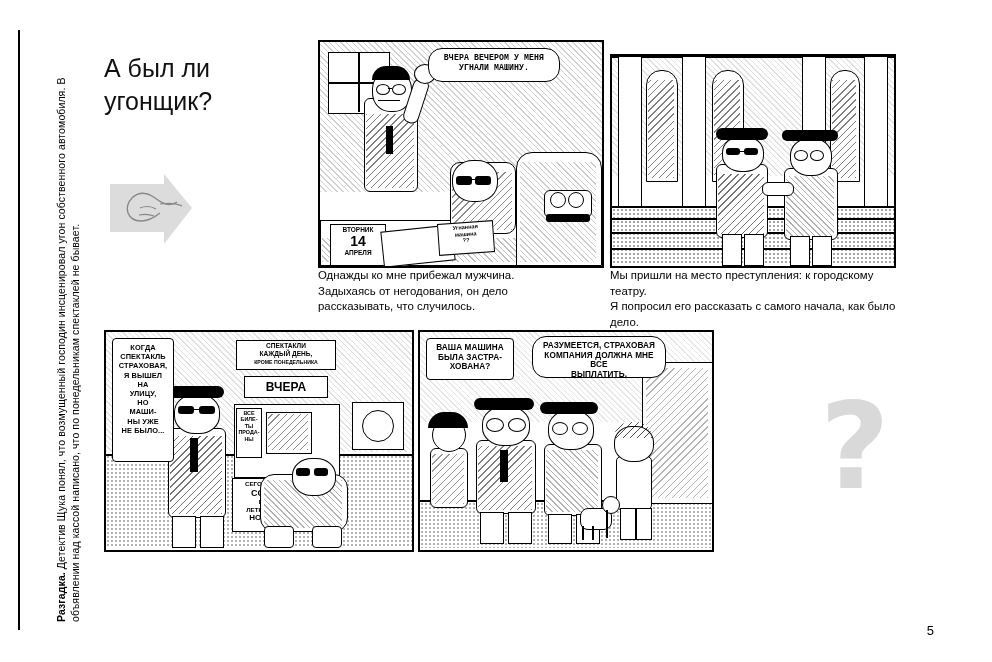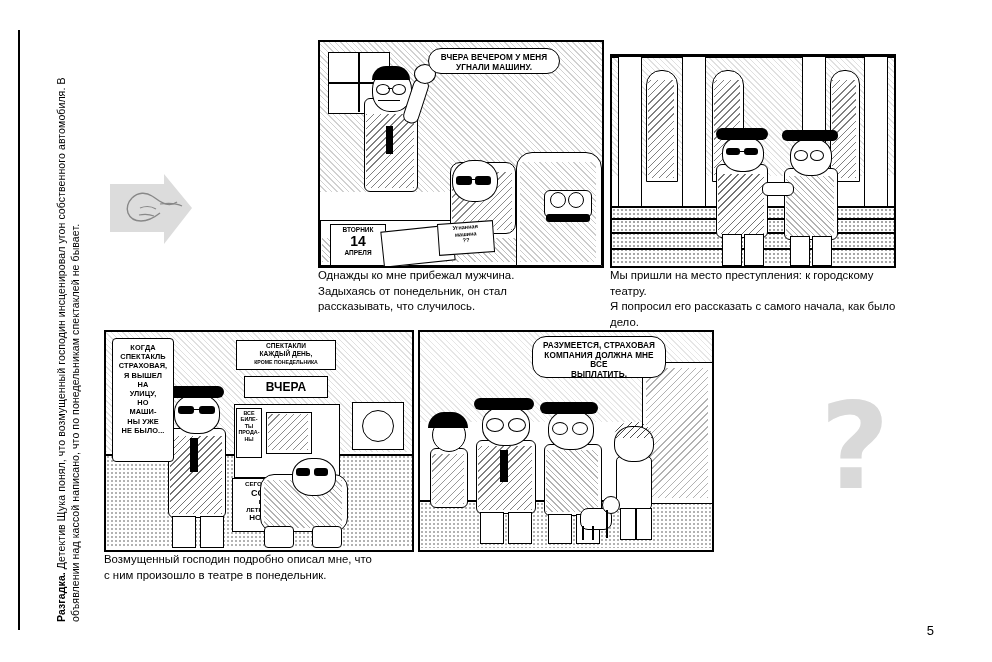--- a/index.html
+++ b/index.html
@@ -150,20 +150,21 @@
 <body>
 
 <div class="page">
 
   <div class="left-rule"></div>
   <div class="vertical-solution">
     <b>Разгадка.</b>
     <span>Детектив Щука понял, что возмущенный господин инсценировал угон собственного автомобиля. В объявлении над кассой написано, что по понедельникам спектаклей не бывает.</span>
   </div>
 
+  <div class="title">А был ли угонщик?</div>
 
   <div class="hand">
     <svg width="108" height="80" viewBox="0 0 108 80">
       <path d="M4 16 L4 64 L58 64 L58 76 L86 40 L58 6 L58 16 Z" fill="#dcdcdc" stroke="none"></path>
       <path d="M26 30 c6 -6 14 -6 20 -2 c5 3 9 7 14 8 c4 1 8 0 11 -2" fill="none" stroke="#888" stroke-width="1.4"></path>
       <path d="M26 30 c-4 4 -6 10 -4 15 c2 5 7 8 13 8 c8 0 14 -4 19 -8" fill="none" stroke="#888" stroke-width="1.4"></path>
       <path d="M34 40 c5 -2 11 -2 16 1" fill="none" stroke="#888" stroke-width="1.2"></path>
       <path d="M33 47 c5 -1 10 -1 15 1" fill="none" stroke="#888" stroke-width="1.2"></path>
       <path d="M54 36 c8 -1 16 -1 22 2" fill="none" stroke="#888" stroke-width="1.2"></path>
     </svg>
@@ -219,25 +220,25 @@
       </div>
 
       <div class="figpart" style="left:62px;top:186px;width:70px;height:34px;transform:rotate(-6deg);"></div>
       <div class="sign" style="left:118px;top:180px;width:56px;height:32px;transform:rotate(-4deg);font-size:5.6px;line-height:6.6px;">
         <div>Угнанная</div>
         <div>машина</div>
         <div>??</div>
       </div>
     </div>
 
-    <div class="bubble" style="left:108px;top:6px;width:132px;height:26px;white-space:pre-line;">ВЧЕРА ВЕЧЕРОМ У МЕНЯ
+    <div class="bubble" style="left:108px;top:6px;width:132px;height:34px;white-space:pre-line;font-family:Liberation Mono, monospace;">ВЧЕРА ВЕЧЕРОМ У МЕНЯ
 УГНАЛИ МАШИНУ.</div>
   </div>
   <div class="caption" style="left:318px; top:268px; width:280px; white-space:pre-line;">Однажды ко мне прибежал мужчина.
-Задыхаясь от понедельник, он стал
+Задыхаясь от негодования, он дело
 рассказывать, что случилось.</div>
 
   <div class="panel" style="left:610px; top:54px; width:282px; height:210px;">
     <div class="art">
 
       <div class="ln" style="left:0;top:0;width:282px;height:2px;"></div>
       <div class="hatch" style="left:0;top:0;width:282px;height:120px;opacity:.12;"></div>
 
       <div class="figpart" style="left:6px;top:0;width:22px;height:150px;"></div>
       <div class="figpart" style="left:70px;top:0;width:22px;height:150px;"></div>
@@ -345,22 +346,20 @@
 СПЕКТАКЛЬ
 СТРАХОВАЯ,
 Я ВЫШЕЛ
 НА
 УЛИЦУ,
 НО
 МАШИ-
 НЫ УЖЕ
 НЕ БЫЛО...</div>
   </div>
-  <div class="caption" style="left:104px; top:552px; width:300px; white-space:pre-line;">Возмущенный господин подробно описал мне, что
-с ним произошло в театре в понедельник.</div>
 
   <div class="panel" style="left:418px; top:330px; width:292px; height:218px;">
     <div class="art">
       <div class="hatch" style="left:0;top:0;width:292px;height:90px;opacity:.1;"></div>
 
       <div class="ln" style="left:0;top:168px;width:292px;height:1.5px;"></div>
       <div class="dots" style="left:0;top:170px;width:292px;height:46px;opacity:.3;"></div>
 
       <div class="figpart" style="left:222px;top:30px;width:70px;height:140px;"></div>
       <div class="hatch2" style="left:226px;top:36px;width:62px;height:130px;opacity:.3;"></div>
@@ -394,19 +393,22 @@
       <div class="hatch2" style="left:194px;top:90px;width:38px;height:16px;opacity:.7;border-radius:18px 18px 0 0;"></div>
       <div class="figpart" style="left:200px;top:176px;width:14px;height:30px;"></div>
       <div class="figpart" style="left:216px;top:176px;width:14px;height:30px;"></div>
 
       <div class="figpart" style="left:160px;top:176px;width:30px;height:20px;border-radius:8px;"></div>
       <div class="circle" style="left:182px;top:164px;width:16px;height:16px;"></div>
       <div class="ln" style="left:162px;top:194px;width:2px;height:14px;"></div>
       <div class="ln" style="left:172px;top:194px;width:2px;height:14px;"></div>
       <div class="ln" style="left:186px;top:178px;width:2px;height:28px;"></div>
     </div>
+    <div class="bubble sq" style="left:6px;top:6px;width:88px;height:42px;white-space:pre-line;">ВАША МАШИНА
+БЫЛА ЗАСТРА-
+ХОВАНА?</div>
     <div class="bubble" style="left:112px;top:4px;width:134px;height:42px;white-space:pre-line;">РАЗУМЕЕТСЯ, СТРАХОВАЯ
 КОМПАНИЯ ДОЛЖНА МНЕ ВСЕ
 ВЫПЛАТИТЬ.</div>
   </div>
 
   <div class="pagenum">5</div>
 </div>
 
 </body></html>

